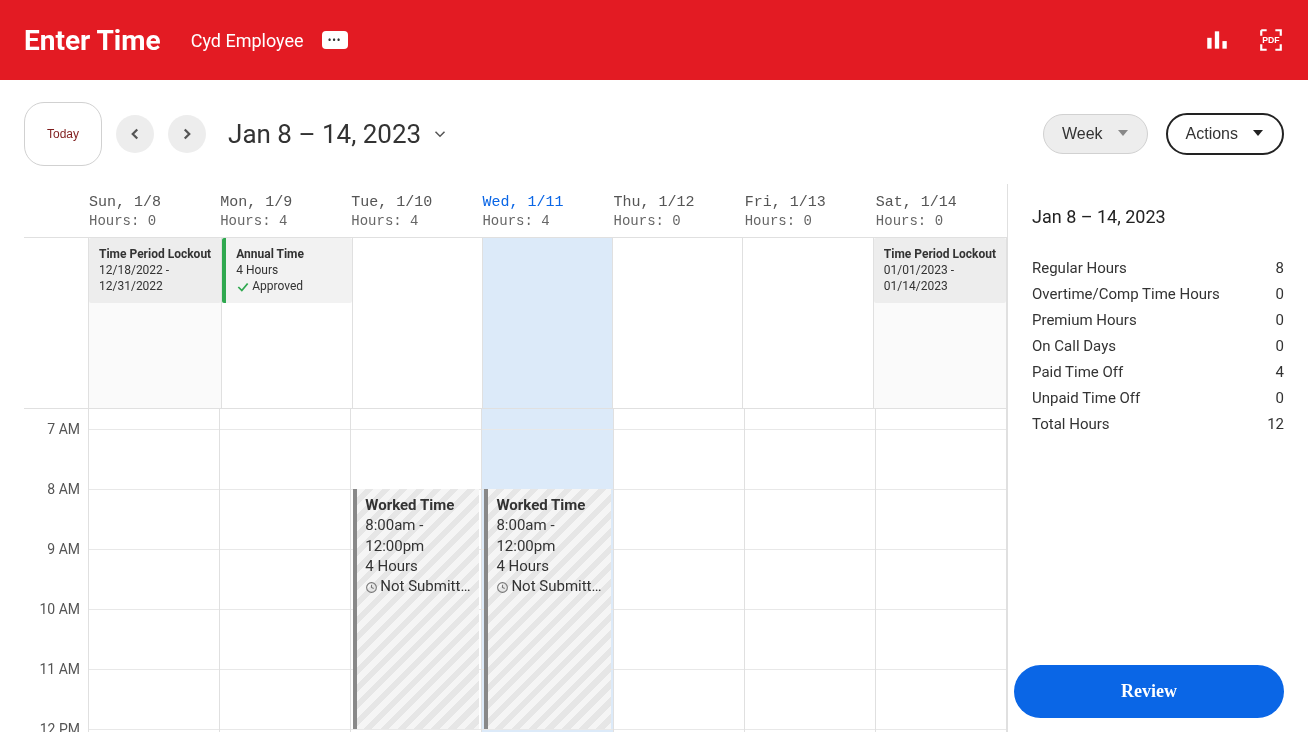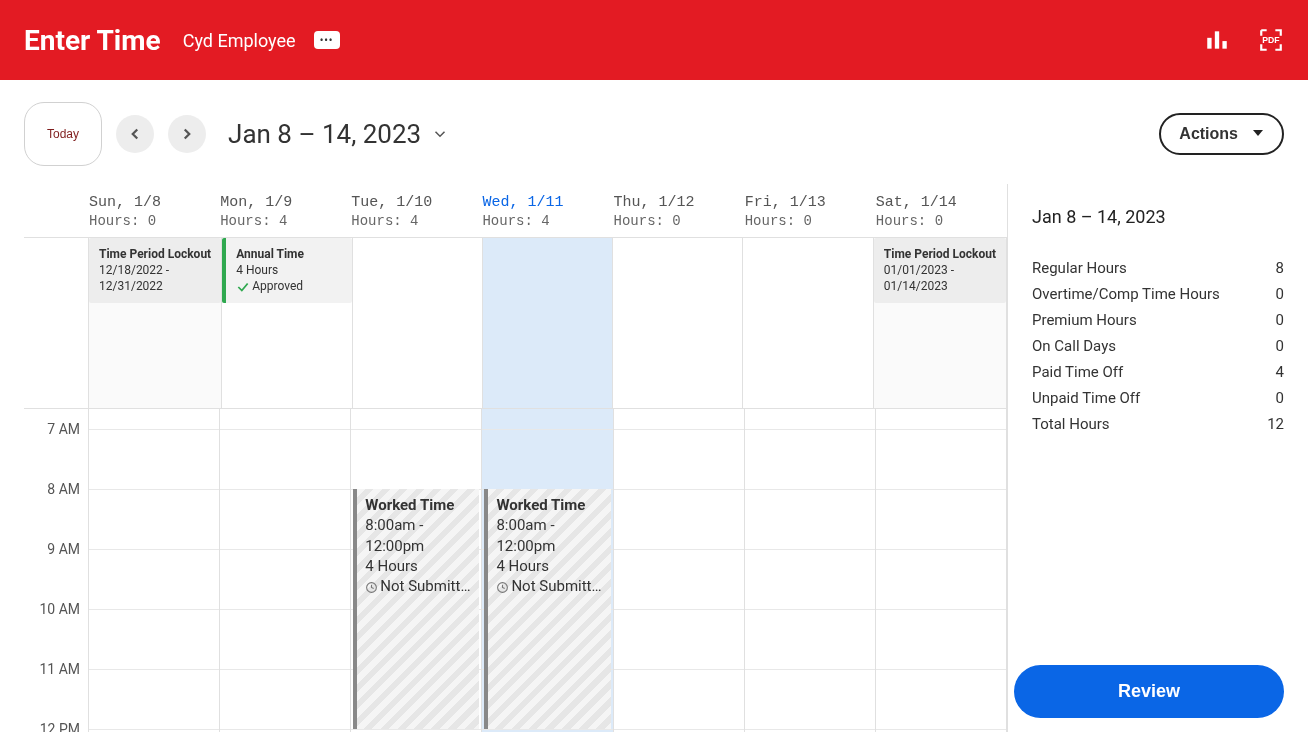--- a/index.html
+++ b/index.html
@@ -22,21 +22,21 @@
       align-items: center;
       padding: 0 24px;
     }
     .header-title {
       font-size: 28px;
       font-weight: 700;
     }
     .header-subtitle {
       font-size: 18px;
       font-weight: 400;
-      margin-left: 22px;
+      margin-left: 30px;
     }
     .header-ellipsis {
       background: #fff;
       color: #333;
       border-radius: 4px;
       width: 26px;
       height: 18px;
       display: inline-flex;
       align-items: center;
       justify-content: center;
@@ -101,21 +101,21 @@
       font-size: 16px;
       color: #333;
       cursor: pointer;
       display: inline-flex;
       align-items: center;
       margin-right: 18px;
     }
     .dropdown-btn.actions {
       background: #fff;
       border: 2px solid #222;
-      font-weight: 700;
+      font-weight: 400;
       margin-right: 0;
     }
     .dropdown-btn .tri { margin-left: 14px; }
 
     
     .main {
       display: flex;
       height: calc(100% - 80px - 80px);
     }
     .calendar {
@@ -262,20 +262,21 @@
       left: 0; right: 0;
       margin: 0 24px 24px 24px;
       background: #0a66e6;
       color: #fff;
       border: none;
       border-radius: 28px;
       padding: 16px 0;
       font-size: 18px;
       font-weight: 600;
       cursor: pointer;
+      font-family: Liberation Serif, serif;
     }
     .review-wrap {
       position: fixed;
       bottom: 14px;
       right: 24px;
       width: 270px;
     }
   </style>
 </head>
 <body>
@@ -314,20 +315,28 @@
   </button>
   <span class="date-range">
     <span>Jan 8 – 14, 2023</span>
     <span class="chev">
       <svg width="18" height="18" viewBox="0 0 24 24" fill="none" stroke="#555" stroke-width="2">
           <polyline points="6 9 12 15 18 9"></polyline>
         </svg>
     </span>
   </span>
   <span class="toolbar-spacer"></span>
+  <button class="dropdown-btn">
+    <span>Week</span>
+    <span class="tri">
+      <svg width="12" height="12" viewBox="0 0 12 12">
+          <polygon points="1,3 11,3 6,9" fill="#888"></polygon>
+        </svg>
+    </span>
+  </button>
   <button class="dropdown-btn actions">
     <span>Actions</span>
     <span class="tri">
       <svg width="12" height="12" viewBox="0 0 12 12">
           <polygon points="1,3 11,3 6,9" fill="#222"></polygon>
         </svg>
     </span>
   </button>
 </div>
 

